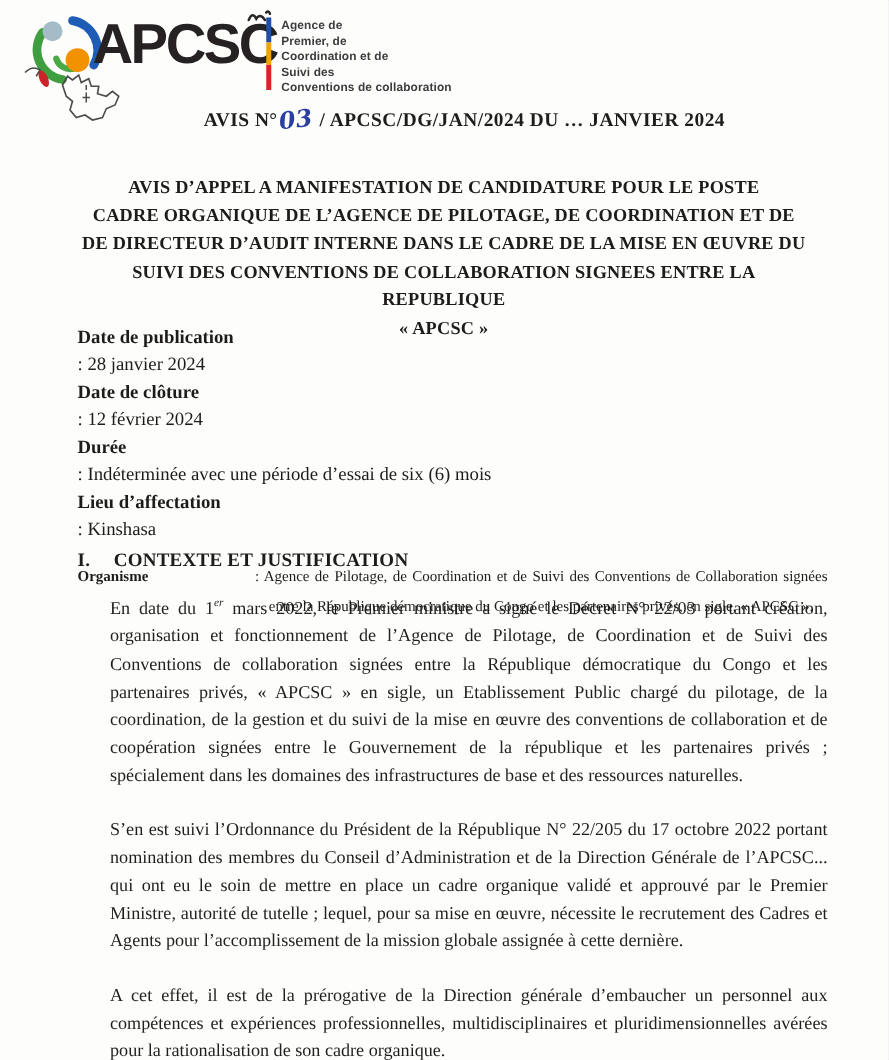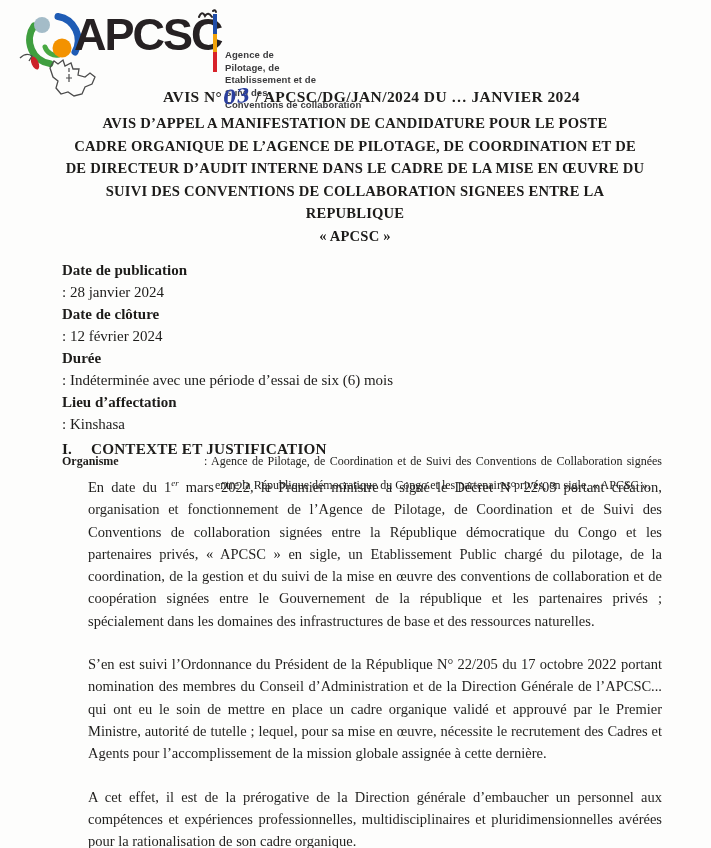--- a/index.html
+++ b/index.html
@@ -26,42 +26,42 @@
   }
   .bird-mark { position:absolute; left:185px; top:0px; }
   .flag-bar { position:absolute; left:201px; top:8px; width:4px; height:58px; display:flex; flex-direction:column; }
   .flag-bar .b1 { flex:1.1; background:#1f4da8; }
   .flag-bar .b2 { flex:1;   background:#f2a30a; }
   .flag-bar .b3 { flex:1.1; background:#d8232a; }
   .tagline {
     position:absolute; left:213px; top:9px;
     font-family:"Liberation Sans", sans-serif;
     font-weight:bold; font-size:9.5px; line-height:12.5px;
-    color:#3b3b3d; letter-spacing:.1px;margin-top:34px;
+    color:#3b3b3d; letter-spacing:.1px;
   }
 
   
   .avis-line {
     position:absolute; top:84px; left:0; right:0;
     text-align:center;
     font-weight:bold; font-size:15.5px; letter-spacing:.4px;
     color:#1e1d1b;
   }
   .handwritten {
     display:inline-block;
     color:#2b3f9e;
     font-style:italic; font-weight:bold; font-size:19px;
     font-family:"DejaVu Serif", serif;
     transform:rotate(-7deg) translateY(1px);
     margin:0 1px;
   }
 
   
   .main-heading {
-    position:absolute; top:112px; left:55px; width:600px;
+    position:absolute; top:139px; left:55px; width:600px;
     text-align:center;
     font-weight:bold; font-size:14.6px; line-height:22.5px;
     letter-spacing:.2px; color:#1d1c1a;
   }
 
   
   .meta-block { position:absolute; top:259px; left:62px; width:600px; font-size:15px; }
   .meta-row { display:flex; line-height:22px;flex-direction:column; }
   .meta-label { width:142px; font-weight:bold; }
   .meta-value { flex:1; }
@@ -108,22 +108,22 @@
         <path d="M2,9 Q5,2 8,8 Q11,3 15,9 M16,3 q2,-2 3,1" fill="none" stroke="#2a2627" stroke-width="2" stroke-linecap="round"></path>
       </svg>
     </span>
     <div class="flag-bar">
       <div class="b1"></div>
       <div class="b2"></div>
       <div class="b3"></div>
     </div>
     <div class="tagline">
       <div>Agence de</div>
-      <div>Pilotage, de</div>
-      <div>Etablissement et de</div>
+      <div>Premier, de</div>
+      <div>Coordination et de</div>
       <div>Suivi des</div>
       <div>Conventions de collaboration</div>
     </div>
   </div>
 
   <div class="avis-line">
     <span>AVIS N°</span><span class="handwritten">03</span><span> / APCSC/DG/JAN/2024 DU … JANVIER 2024</span>
   </div>
 
   <div class="main-heading">

